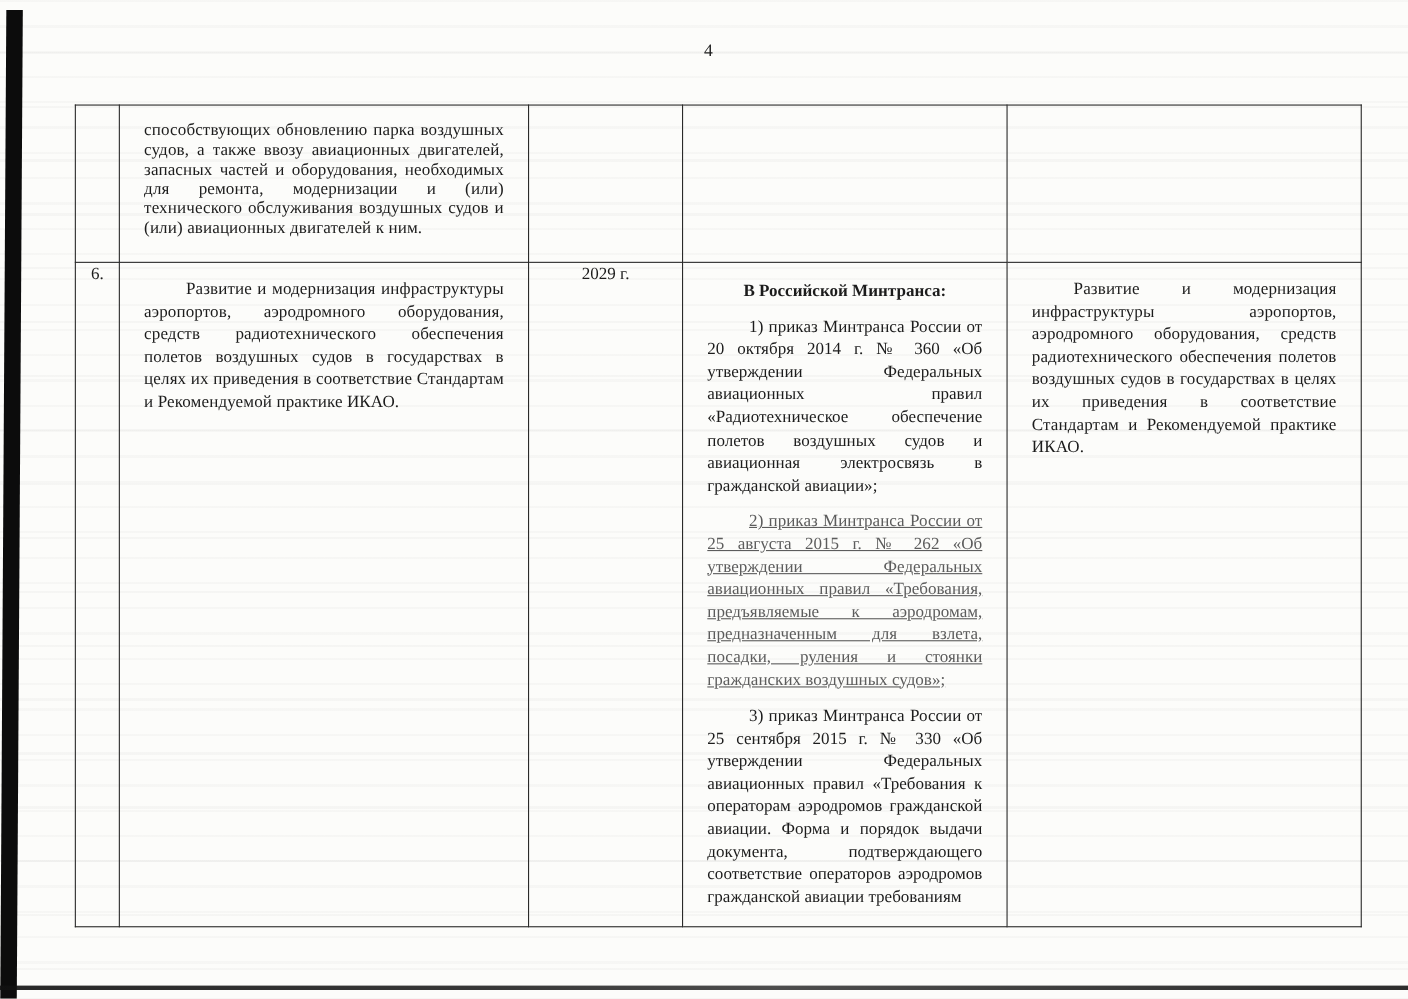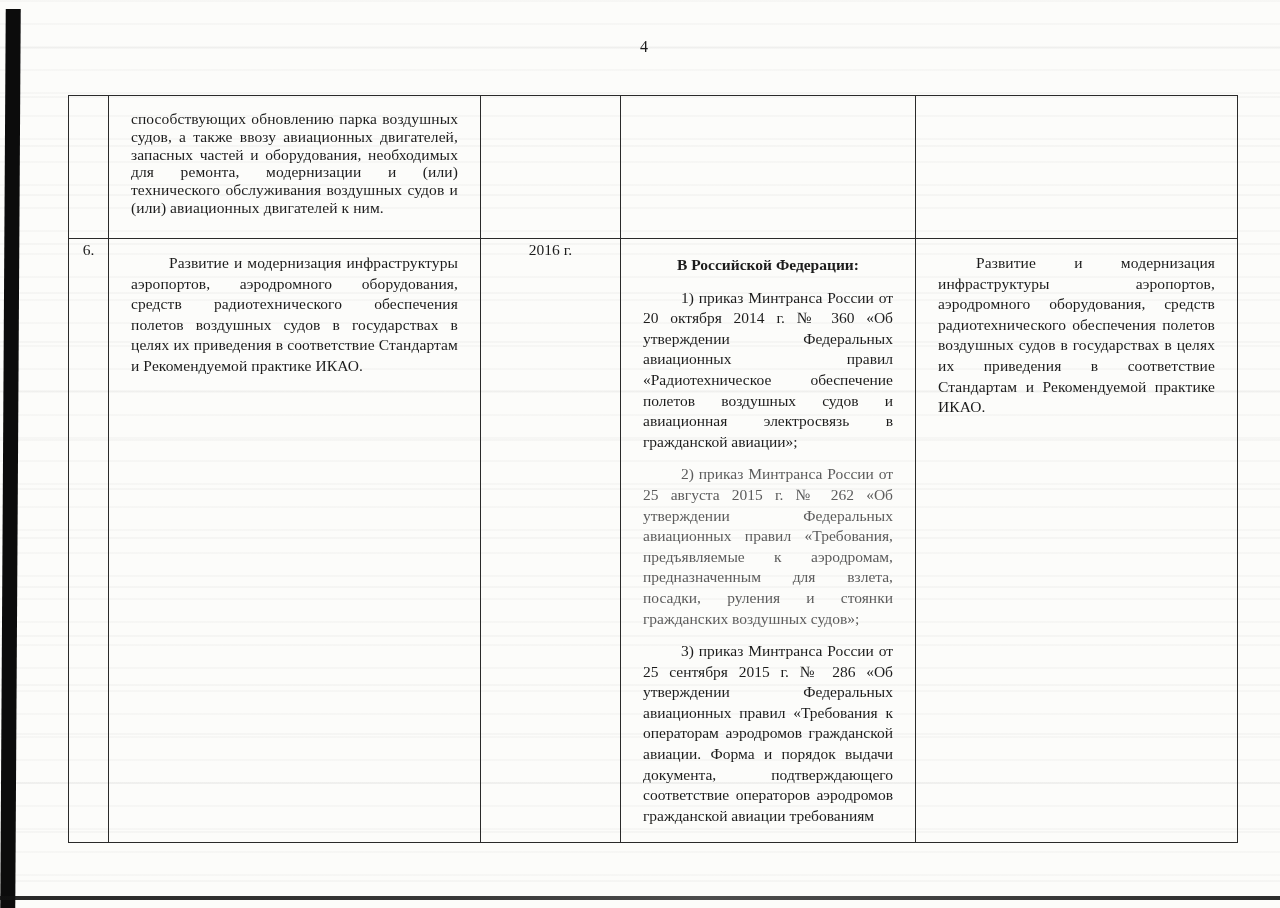--- a/index.html
+++ b/index.html
@@ -81,21 +81,21 @@
     hyphens:none;
   }
   tr.row-cont .just{line-height:17.8px;}
   .indent{text-indent:38px;}
   .legal-head{
     font-weight:bold;
     text-align:center;
     line-height:20.6px;
     padding-top:2px;
   }
-  .faded{color:var(--faded-ink);}
+  .faded{color:var(--faded-ink);text-decoration:underline;}
   .c-measure .just, .c-result .just{letter-spacing:.1px;}
 </style>
 </head>
 <body>
 
 <div class="paper">
 
   <div class="scan-edge-left"></div>
   <div class="scan-edge-bottom"></div>
 
@@ -117,26 +117,26 @@
         </td>
         <td class="c-date"></td>
         <td class="c-legal"></td>
         <td class="c-result"></td>
       </tr>
       <tr class="row-main">
         <td class="c-num">6.</td>
         <td class="c-measure">
           <p class="just indent">Развитие и модернизация инфраструктуры аэропортов, аэродромного оборудования, средств радиотехнического обеспечения полетов воздушных судов в государствах в целях их приведения в соответствие Стандартам и Рекомендуемой практике ИКАО.</p>
         </td>
-        <td class="c-date">2016 г.</td>
+        <td class="c-date">2029 г.</td>
         <td class="c-legal">
-          <p class="legal-head">В Российской Федерации:</p>
+          <p class="legal-head">В Российской Минтранса:</p>
           <p class="just indent">1) приказ Минтранса России от 20 октября 2014 г. № 360 «Об утверждении Федеральных авиационных правил «Радиотехническое обеспечение полетов воздушных судов и авиационная электросвязь в гражданской авиации»;</p>
           <p class="just indent faded">2) приказ Минтранса России от 25 августа 2015 г. № 262 «Об утверждении Федеральных авиационных правил «Требования, предъявляемые к аэродромам, предназначенным для взлета, посадки, руления и стоянки гражданских воздушных судов»;</p>
-          <p class="just indent">3) приказ Минтранса России от 25 сентября 2015 г. № 286 «Об утверждении Федеральных авиационных правил «Требования к операторам аэродромов гражданской авиации. Форма и порядок выдачи документа, подтверждающего соответствие операторов аэродромов гражданской авиации требованиям</p>
+          <p class="just indent">3) приказ Минтранса России от 25 сентября 2015 г. № 330 «Об утверждении Федеральных авиационных правил «Требования к операторам аэродромов гражданской авиации. Форма и порядок выдачи документа, подтверждающего соответствие операторов аэродромов гражданской авиации требованиям</p>
         </td>
         <td class="c-result">
           <p class="just indent">Развитие и модернизация инфраструктуры аэропортов, аэродромного оборудования, средств радиотехнического обеспечения полетов воздушных судов в государствах в целях их приведения в соответствие Стандартам и Рекомендуемой практике ИКАО.</p>
         </td>
       </tr>
     </tbody>
   </table>
 
 </div>
 

